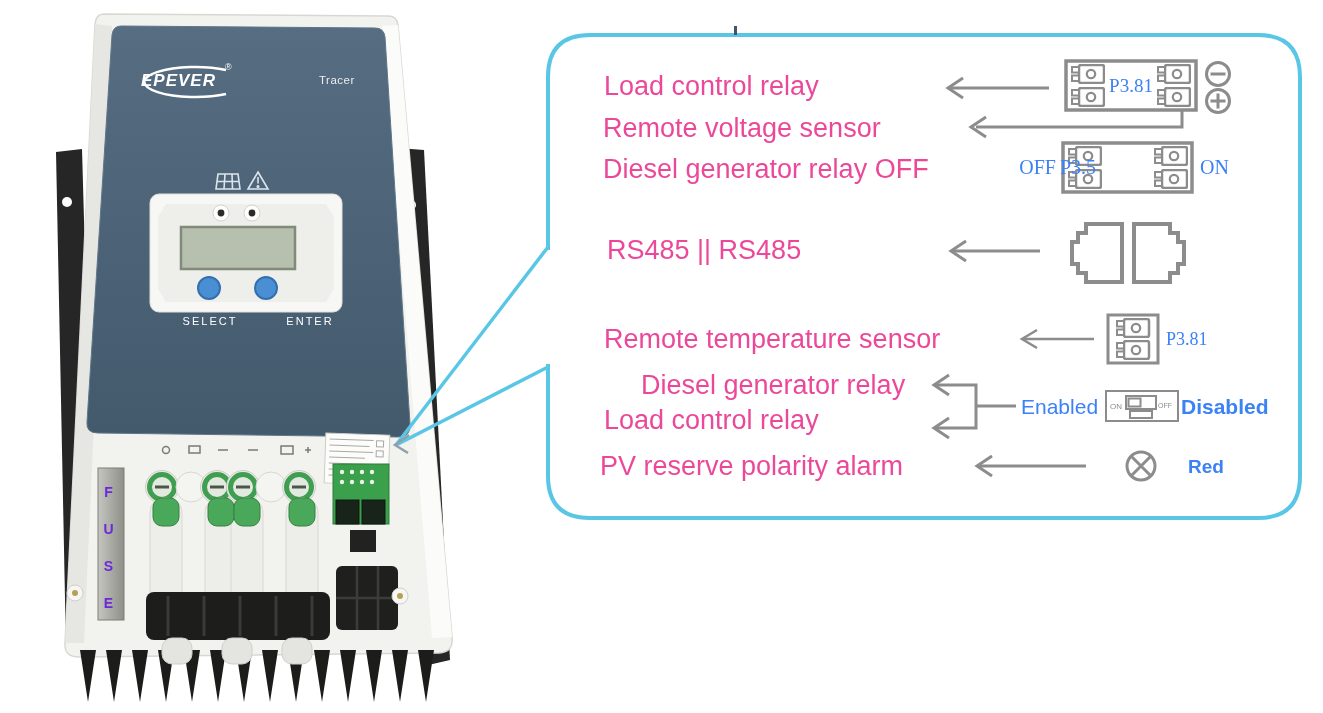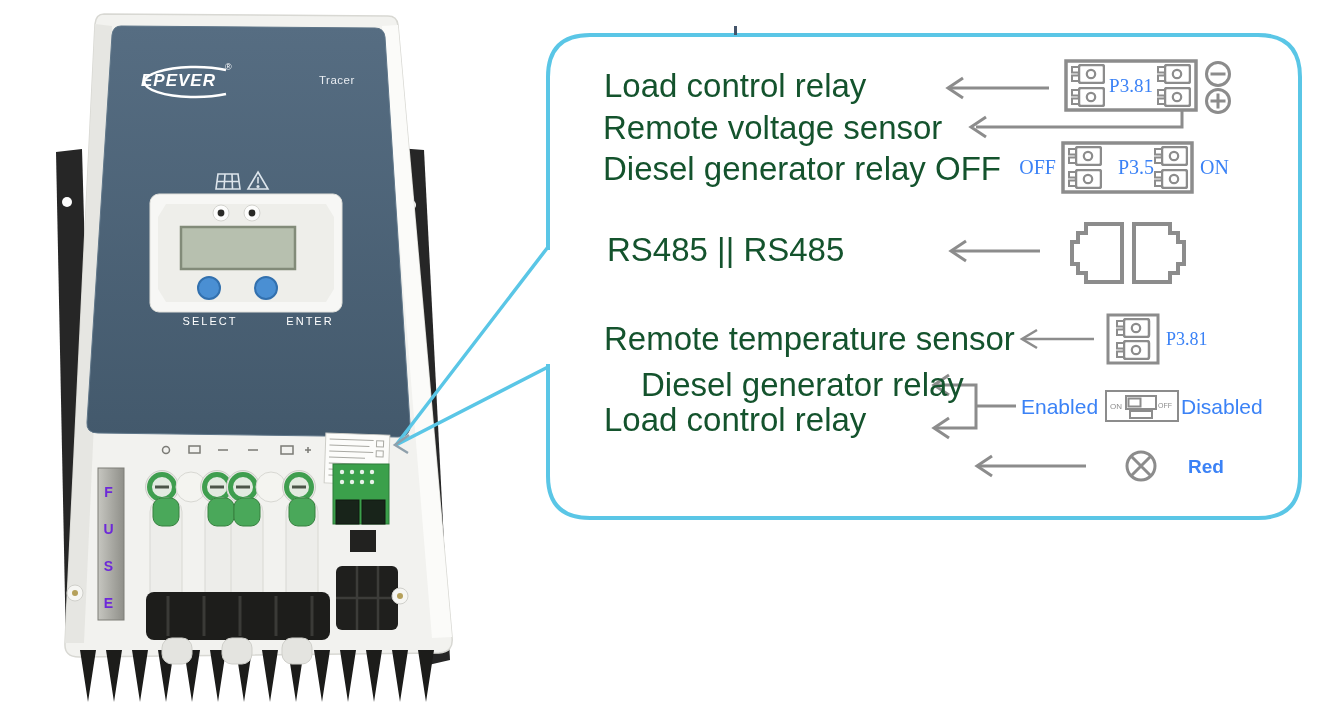--- a/index.html
+++ b/index.html
@@ -1,19 +1,19 @@
 <!DOCTYPE html>
 <html><head>
 <meta charset="utf-8">
 <style>
   html,body{margin:0;padding:0;background:#fff;}
   .stage{position:relative;width:1323px;height:713px;background:#ffffff;overflow:hidden;
          font-family:"Liberation Sans",sans-serif;}
   svg{position:absolute;left:0;top:0;}
-  .lbl{position:absolute;font-size:33px;line-height:30px;height:30px;color:#14532d;white-space:nowrap;}
+  .lbl{position:absolute;font-size:27px;line-height:30px;height:30px;color:#ec4899;white-space:nowrap;}
   .ann{position:absolute;color:#3b82f6;white-space:nowrap;}
   .serif{font-family:"Liberation Serif",serif;}
   .dev-txt{position:absolute;color:#ffffff;white-space:nowrap;}
   .fuse{position:absolute;left:101px;top:474px;width:15px;font-size:14px;font-weight:700;
         color:#6d28d9;line-height:37px;word-break:break-all;text-align:center;}
 </style>
 </head>
 <body>
 
 <div class="stage">
@@ -283,23 +283,24 @@
 <div class="dev-txt" style="left:247px;top:315px;width:52px;text-align:center;font-size:11px;letter-spacing:2px;margin-left:37px;">ENTER</div>
 <div class="fuse">FUSE</div>
 
 <div class="lbl" style="left:604px;top:71px;">Load control relay</div>
 <div class="lbl" style="left:603px;top:154px;">Diesel generator relay OFF</div>
 <div class="lbl" style="left:603px;top:113px;">Remote voltage sensor</div>
 <div class="lbl" style="left:607px;top:235px;">RS485 || RS485</div>
 <div class="lbl" style="left:604px;top:324px;">Remote temperature sensor</div>
 <div class="lbl" style="left:604px;top:370px;margin-left:37px;">Diesel generator relay</div>
 <div class="lbl" style="left:604px;top:405px;">Load control relay</div>
+<div class="lbl" style="left:600px;top:451px;">PV reserve polarity alarm</div>
 
 <div class="ann serif" style="left:1102px;top:75px;width:58px;text-align:center;font-size:19px;line-height:22px;">P3.81</div>
 <div class="ann serif" style="left:998px;top:156px;width:58px;text-align:right;font-size:20px;line-height:22px;">OFF</div>
-<div class="ann serif" style="left:1108px;top:156px;width:56px;text-align:center;font-size:20px;line-height:22px;">P3.5</div>
+<div class="ann serif" style="left:1060px;top:156px;width:56px;text-align:left;font-size:20px;line-height:22px;">P3.5</div>
 <div class="ann serif" style="left:1200px;top:156px;font-size:20px;line-height:22px;">ON</div>
 <div class="ann serif" style="left:1166px;top:328px;font-size:18px;line-height:22px;">P3.81</div>
 <div class="ann" style="left:1021px;top:395px;font-size:21px;line-height:24px;">Enabled</div>
-<div class="ann" style="left:1181px;top:395px;font-size:21px;line-height:24px;">Disabled</div>
+<div class="ann" style="left:1181px;top:395px;font-size:21px;line-height:24px;font-weight:bold;">Disabled</div>
 <div class="ann" style="left:1188px;top:456px;font-size:19px;line-height:22px;font-weight:bold;">Red</div>
 
 </div>
 
 </body></html>

